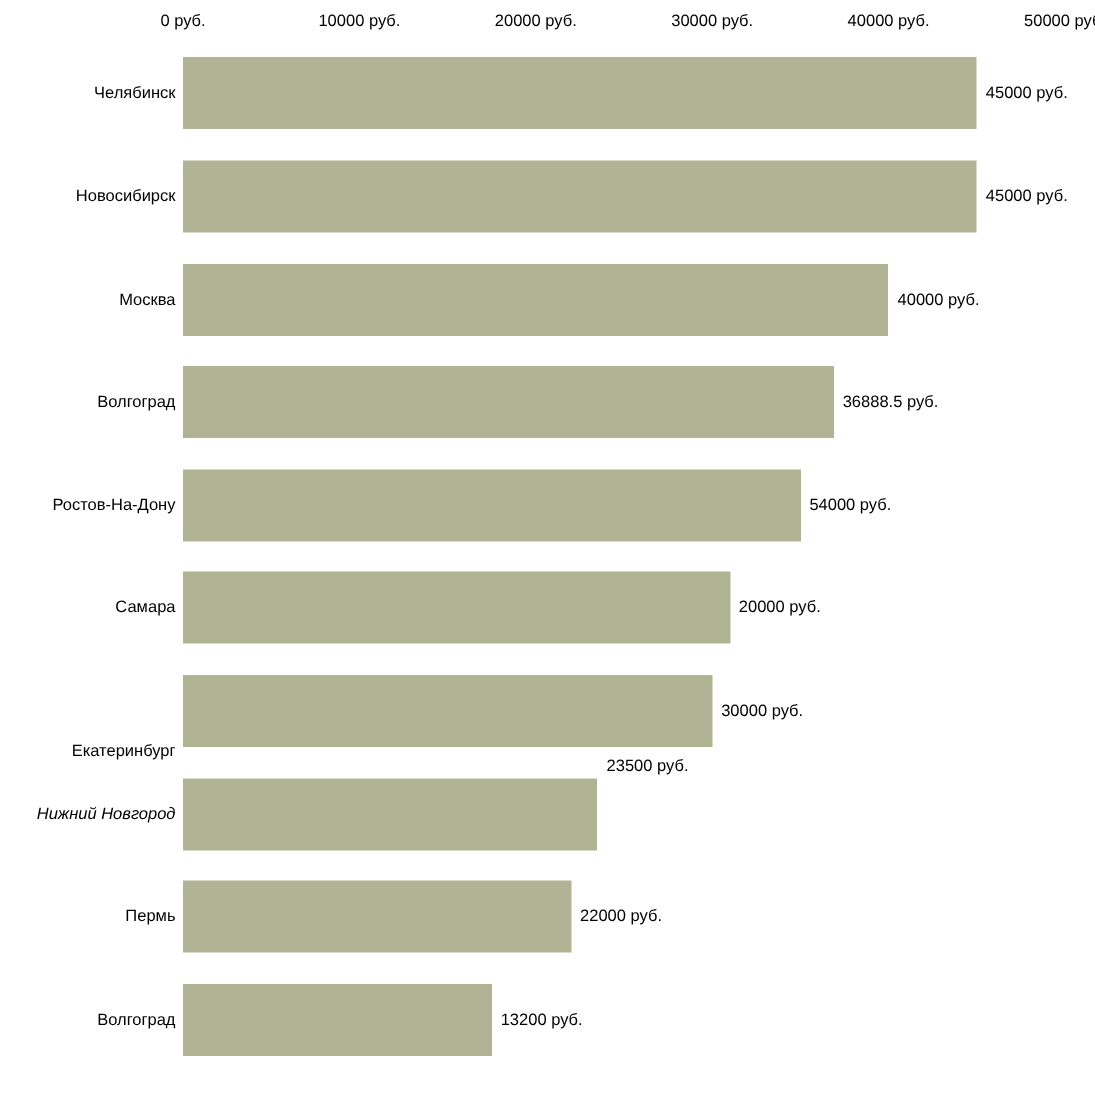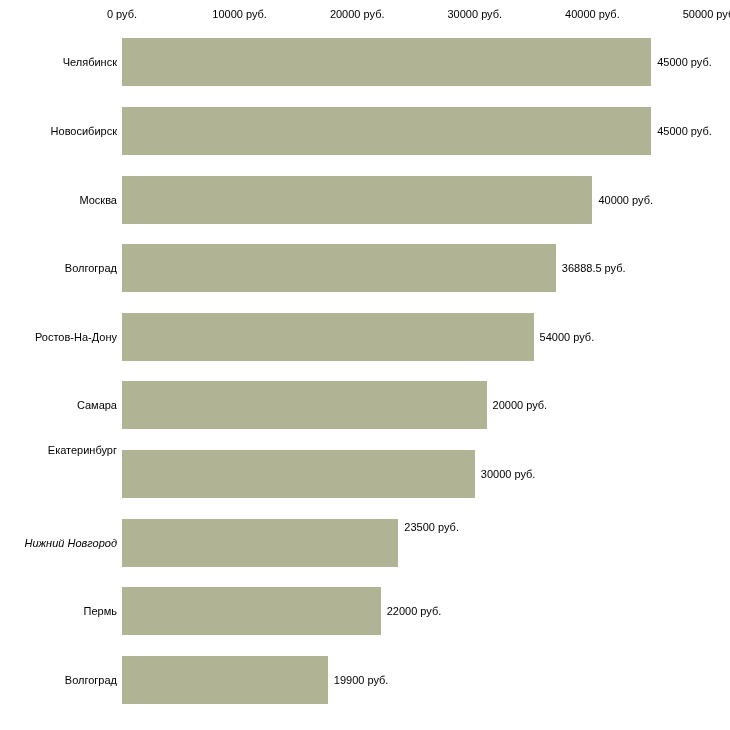--- a/index.html
+++ b/index.html
@@ -69,24 +69,24 @@
     <div class="bar" style="left: 122px; top: 244.1px; width: 433.809px; height: 48px; background: rgb(176, 179, 148);"></div>
     <div class="cat-label" style="right: 613px; top: 268.1px;">Волгоград</div>
     <div class="bar-value" style="left: 561.809px; top: 268.1px;">36888.5 руб.</div>
     <div class="bar" style="left: 122px; top: 312.7px; width: 411.6px; height: 48px; background: rgb(176, 179, 148);"></div>
     <div class="cat-label" style="right: 613px; top: 336.7px;">Ростов-На-Дону</div>
     <div class="bar-value" style="left: 539.6px; top: 336.7px;">54000 руб.</div>
     <div class="bar" style="left: 122px; top: 381.3px; width: 364.56px; height: 48px; background: rgb(176, 179, 148);"></div>
     <div class="cat-label" style="right: 613px; top: 405.3px;">Самара</div>
     <div class="bar-value" style="left: 492.56px; top: 405.3px;">20000 руб.</div>
     <div class="bar" style="left: 122px; top: 449.9px; width: 352.8px; height: 48px; background: rgb(176, 179, 148);"></div>
-    <div class="cat-label" style="right: 613px; top: 450px;">Екатеринбург</div>
+    <div class="cat-label" style="right: 613px; top: 501px;">Екатеринбург</div>
     <div class="bar-value" style="left: 480.8px; top: 473.9px;">30000 руб.</div>
     <div class="bar" style="left: 122px; top: 518.5px; width: 276.36px; height: 48px; background: rgb(176, 179, 148);"></div>
     <div class="cat-label" style="right: 613px; top: 542.5px; font-style: italic;">Нижний Новгород</div>
-    <div class="bar-value" style="left: 404.36px; top: 527px;">23500 руб.</div>
+    <div class="bar-value" style="left: 404.36px; top: 511px;">23500 руб.</div>
     <div class="bar" style="left: 122px; top: 587.1px; width: 258.72px; height: 48px; background: rgb(176, 179, 148);"></div>
     <div class="cat-label" style="right: 613px; top: 611.1px;">Пермь</div>
     <div class="bar-value" style="left: 386.72px; top: 611.1px;">22000 руб.</div>
     <div class="bar" style="left: 122px; top: 655.7px; width: 205.8px; height: 48px; background: rgb(176, 179, 148);"></div>
     <div class="cat-label" style="right: 613px; top: 679.7px;">Волгоград</div>
-    <div class="bar-value" style="left: 333.8px; top: 679.7px;">19900 руб.</div>
+    <div class="bar-value" style="left: 333.8px; top: 679.7px;">13200 руб.</div>
   </div>
 
 </body></html>

